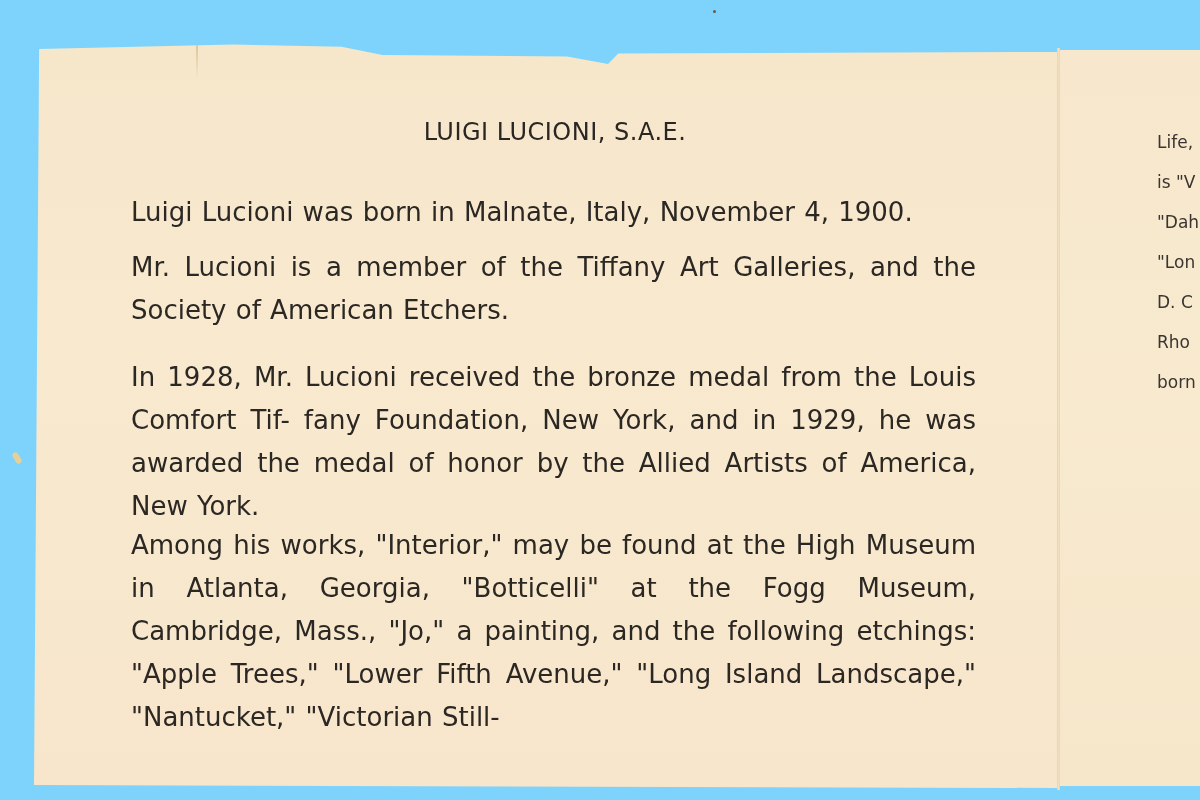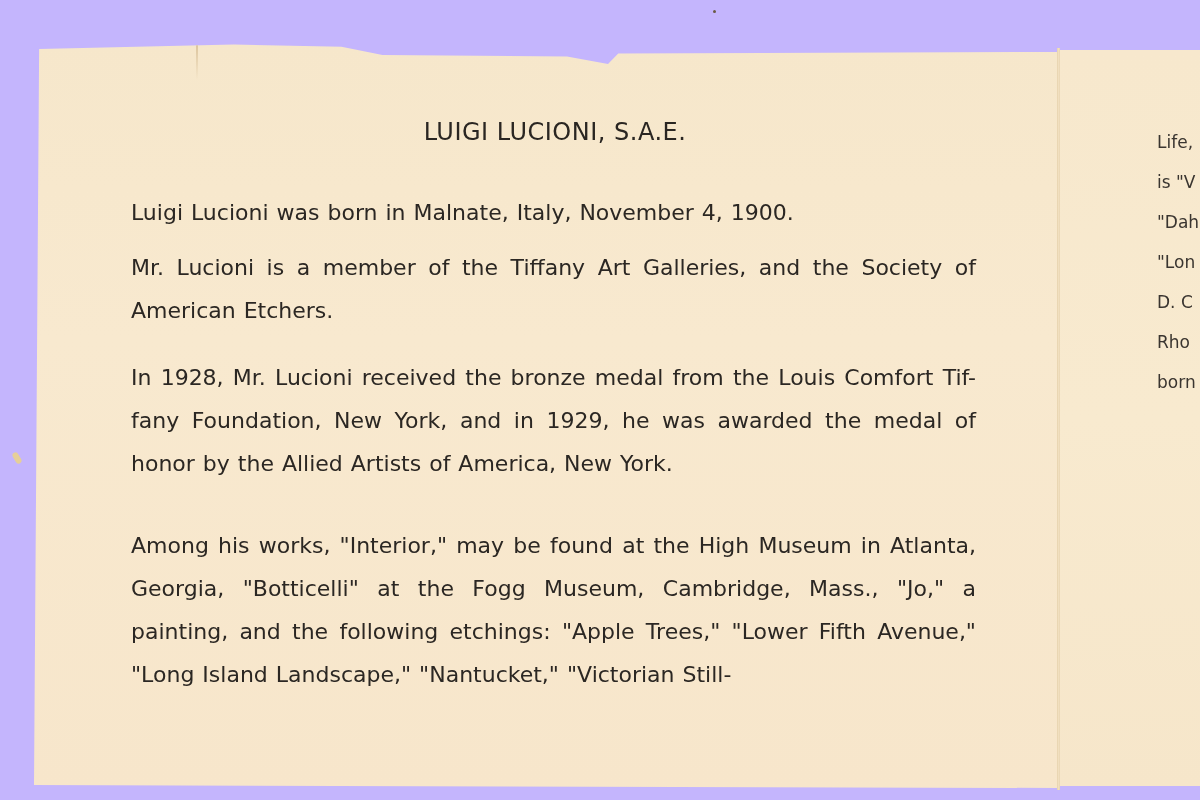--- a/index.html
+++ b/index.html
@@ -7,21 +7,21 @@
       padding: 0;
       width: 1200px;
       height: 800px;
       overflow: hidden;
       background: #ffffff;
     }
     .stage {
       position: relative;
       width: 1200px;
       height: 800px;
-      background: #c4b5fd;
+      background: #7dd3fc;
     }
     .page-left {
       position: absolute;
       left: 34px;
       top: 40px;
       width: 1025px;
       height: 748px;
       background: linear-gradient(180deg, #f6e7cb 0%, #f8e9cf 40%, #f7e6cb 100%);
       clip-path: polygon(0.5% 1.2%, 19.5% 0.6%, 30% 0.9%, 34% 2.0%, 52% 2.2%, 56% 3.2%, 57% 1.8%, 100% 1.6%, 100% 100%, 0% 99.6%);
       box-shadow: 0 1px 2px rgba(0,0,0,0.15);
@@ -62,21 +62,21 @@
       letter-spacing: 0.5px;
       color: #2a2622;
       margin: 0;
       font-weight: normal;
     }
     .para {
       position: absolute;
       left: 131px;
       width: 845px;
       font-family: "DejaVu Sans", sans-serif;
-      font-size: 22px;
+      font-size: 26px;
       color: #2b2723;
       line-height: 43px;
       text-align: justify;
       margin: 0;
       word-spacing: 1px;
     }
     .p1 { top: 191px; text-align: left; }
     .p2 { top: 246px; }
     .p3 { top: 356px; }
     .p4 { top: 524px; }

